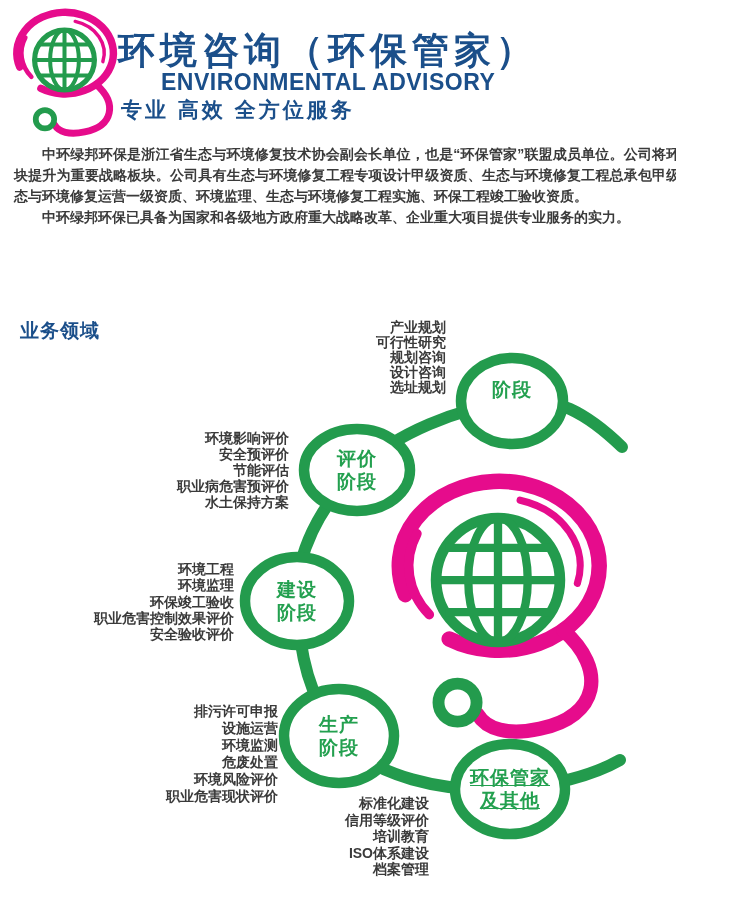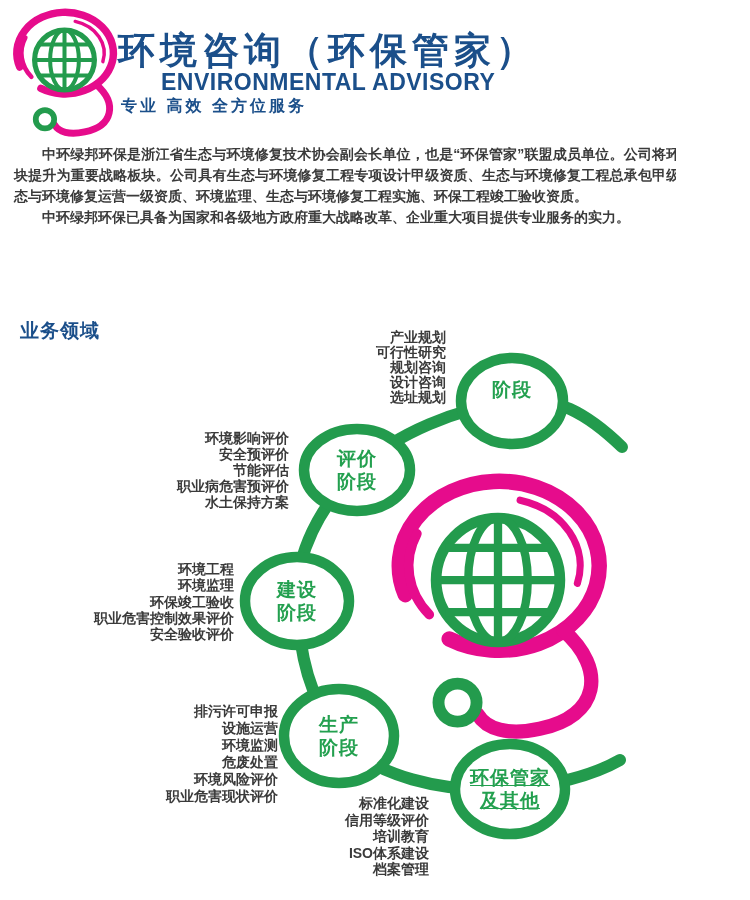--- a/index.html
+++ b/index.html
@@ -15,21 +15,21 @@
     letter-spacing:5px; white-space:nowrap;
   }
   .header-sub {
     position:absolute; left:121px; top:69px;
     font-size:23px; font-weight:bold; color:#1b4f8a; letter-spacing:0.5px;
     white-space:nowrap;
     margin-left:40px;
   }
   .header-tagline {
     position:absolute; left:121px; top:96px;
-    font-size:16px; font-weight:bold; color:#1b4f8a; letter-spacing:3px;
+    font-size:21px; font-weight:bold; color:#1b4f8a; letter-spacing:3px;
     white-space:nowrap;
   }
   
   .intro {
     position:absolute; left:14px; top:144px; width:723px;
     color:#3a3a3a; font-size:14px; line-height:21px; font-weight:bold;
     text-align:justify;
   }
   .intro p { margin:0; text-indent:2em; }
   
@@ -47,21 +47,21 @@
   }
   #label-lixiang   { left:442px; top:60px;  }
   #label-pingjia   { left:287px; top:129px; }
   #label-jianshe   { left:227px; top:260px; }
   #label-shengchan { left:269px; top:395px; }
   #label-guanjia   { left:440px; top:448px;text-decoration:underline; }
   .stage-list {
     position:absolute; text-align:right; white-space:nowrap;
     color:#3a3a3a; font-weight:bold; font-size:14px;
   }
-  #list-lixiang   { right:304px; top:12px;  line-height:15px;margin-left:43px;   }
+  #list-lixiang   { right:304px; top:2px;  line-height:15px;margin-left:43px;   }
   #list-pingjia   { right:461px; top:112px; line-height:16px;   }
   #list-jianshe   { right:516px; top:243px; line-height:16.3px; }
   #list-shengchan { right:472px; top:385px; line-height:17px;   }
   #list-guanjia   { right:321px; top:477px; line-height:16.5px; }
 </style>
 </head>
 <body>
 
 <div class="page">
 

